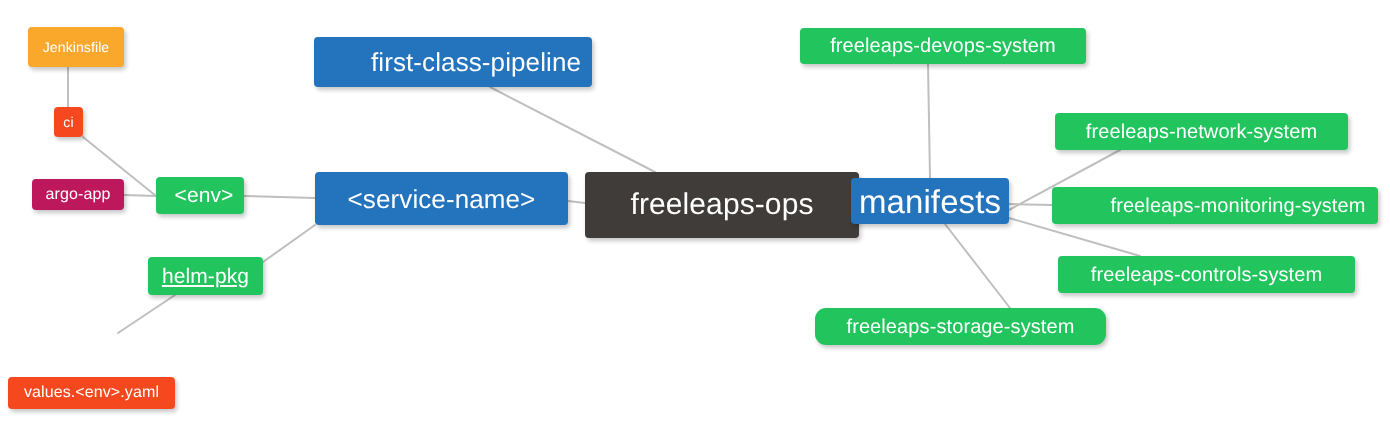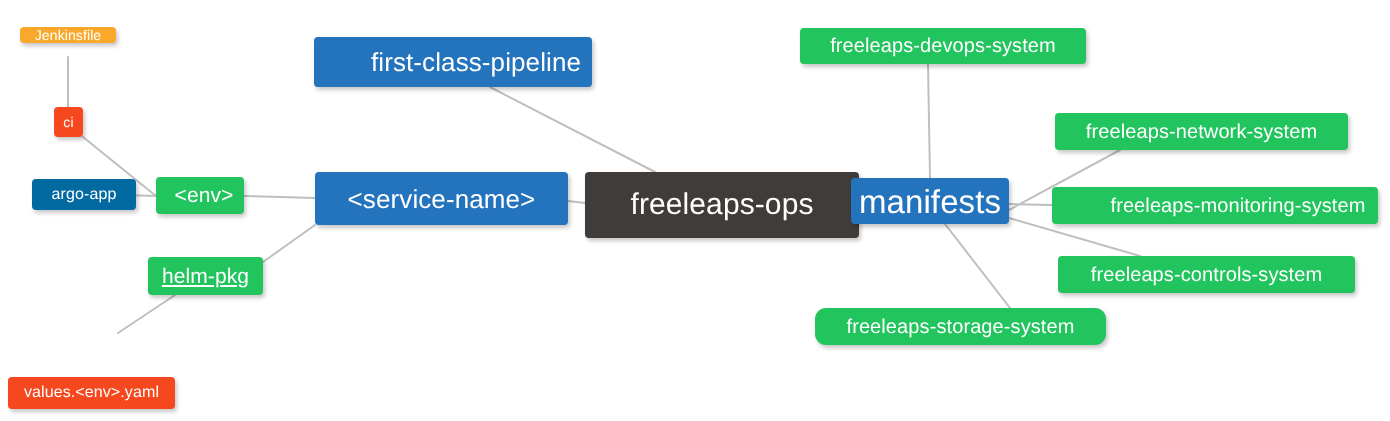--- a/index.html
+++ b/index.html
@@ -60,23 +60,23 @@
       <line x1="945" y1="224" x2="1010" y2="308" stroke="#bfbfbf" stroke-width="2" stroke-linecap="round"></line>
     </svg>
 
   <div id="node-layer">
       <div class="node" style="left: 585px; top: 172px; width: 274px; height: 66px; background: rgb(64, 60, 57); font-size: 30px;">freeleaps-ops</div>
       <div class="node" style="left: 315px; top: 172px; width: 253px; height: 53px; background: rgb(36, 115, 189); font-size: 26px;">&lt;service-name&gt;</div>
       <div class="node" style="left: 314px; top: 37px; width: 278px; height: 50px; background: rgb(36, 115, 189); font-size: 26px; padding-left: 46px;">first-class-pipeline</div>
       <div class="node" style="left: 851px; top: 178px; width: 158px; height: 46px; background: rgb(36, 115, 189); font-size: 33px;">manifests</div>
       <div class="node" style="left: 156px; top: 177px; width: 88px; height: 37px; background: rgb(34, 197, 93); font-size: 21px; padding-left: 8px;">&lt;env&gt;</div>
       <div class="node" style="left: 148px; top: 257px; width: 115px; height: 38px; background: rgb(34, 197, 93); font-size: 21px; text-decoration: underline;">helm-pkg</div>
-      <div class="node" style="left: 20px; top: 27px; width: 96px; height: 16px; background: rgb(249, 168, 43); font-size: 14px;">Jenkinsfile</div>
+      <div class="node" style="left: 28px; top: 27px; width: 96px; height: 40px; background: rgb(249, 168, 43); font-size: 14px;">Jenkinsfile</div>
       <div class="node" style="left: 54px; top: 107px; width: 29px; height: 30px; background: rgb(246, 72, 31); font-size: 14px;">ci</div>
-      <div class="node" style="left: 32px; top: 179px; width: 104px; height: 31px; background: #0369a1; font-size: 16px;">argo-app</div>
+      <div class="node" style="left: 32px; top: 179px; width: 92px; height: 31px; background: #be185d; font-size: 16px;">argo-app</div>
       <div class="node" style="left: 8px; top: 333px; width: 167px; height: 32px; background: rgb(246, 72, 31); font-size: 16px; margin-top: 44px;">values.&lt;env&gt;.yaml</div>
       <div class="node" style="left: 800px; top: 28px; width: 286px; height: 36px; background: rgb(34, 197, 93); font-size: 20px;">freeleaps-devops-system</div>
       <div class="node" style="left: 1055px; top: 113px; width: 293px; height: 37px; background: rgb(34, 197, 93); font-size: 20px;">freeleaps-network-system</div>
       <div class="node" style="left: 1052px; top: 187px; width: 326px; height: 37px; background: rgb(34, 197, 93); font-size: 20px; padding-left: 46px;">freeleaps-monitoring-system</div>
       <div class="node" style="left: 1058px; top: 256px; width: 297px; height: 37px; background: rgb(34, 197, 93); font-size: 20px;">freeleaps-controls-system</div>
       <div class="node" style="left: 815px; top: 308px; width: 291px; height: 37px; background: rgb(34, 197, 93); font-size: 20px; border-radius: 11px;">freeleaps-storage-system</div>
     </div>
 
 </div>
 

